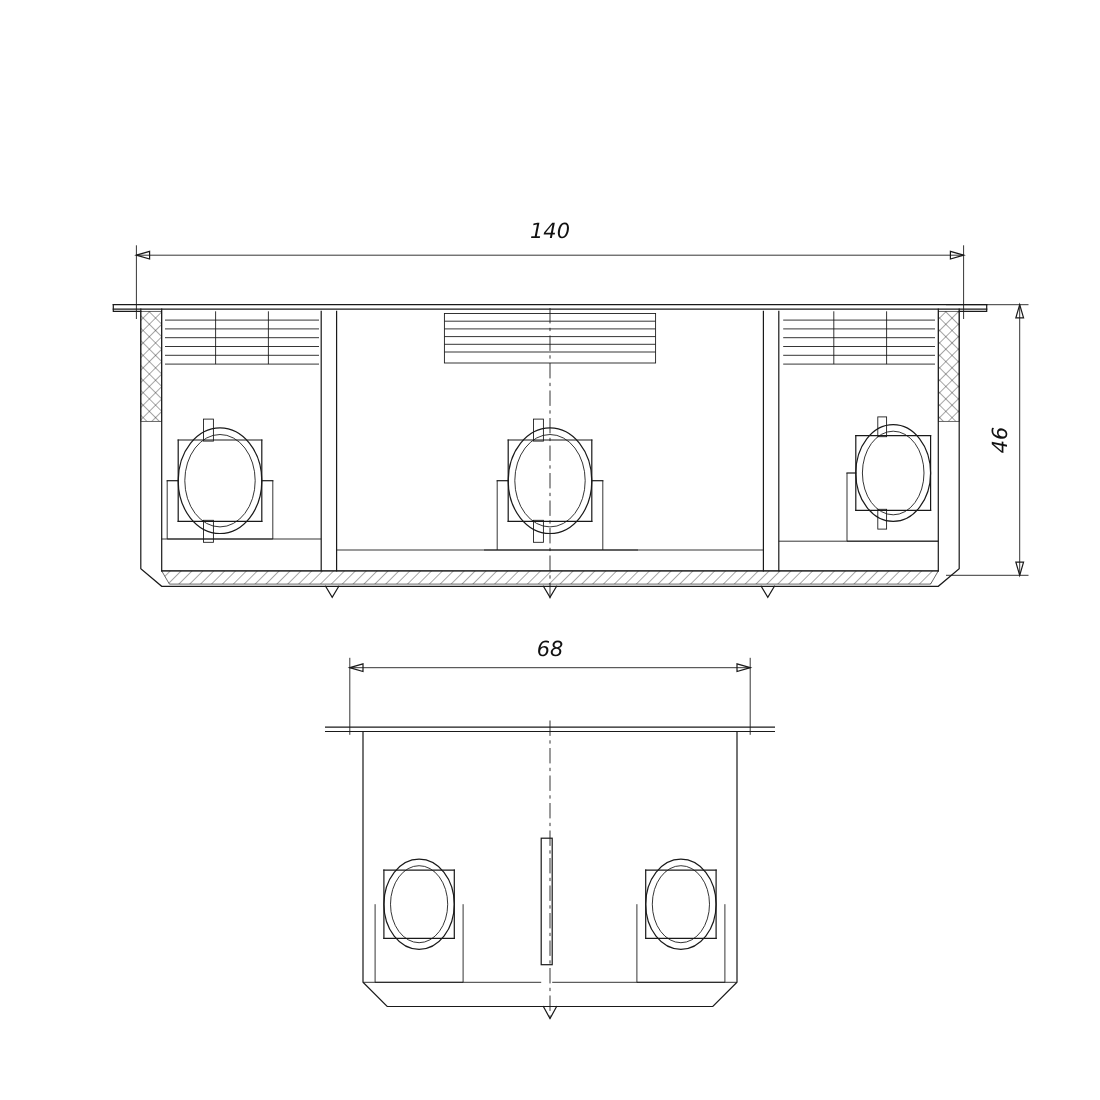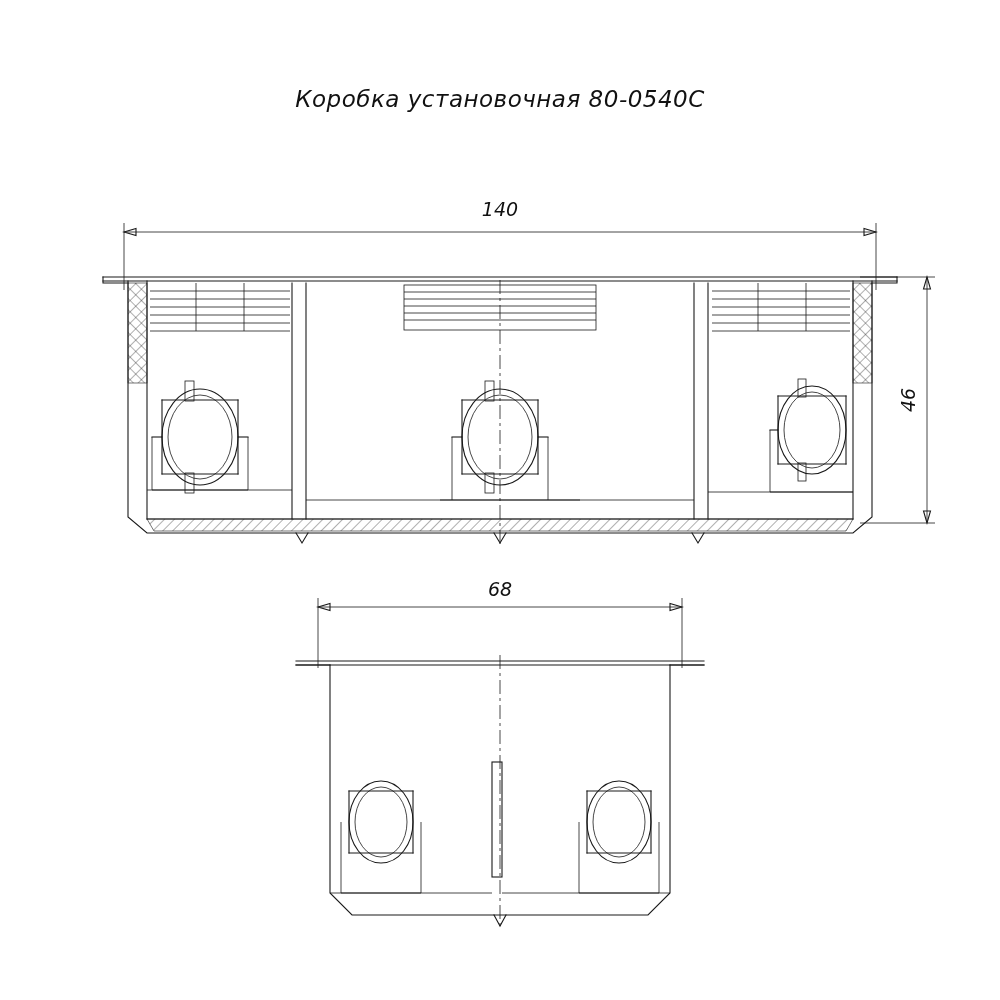--- a/index.html
+++ b/index.html
@@ -71,21 +71,20 @@
     font-size: 19px;
     font-style: italic;
     fill: #111;
   }
 </style>
 </head>
 <body>
 
 <div id="drawing-root">
 
-  <div class="title-text">Коробка установочная 80-0540С</div>
 
   <svg class="cad" viewBox="0 0 1000 1000">
     <defs>
       <pattern id="hatch" width="7" height="7" patternTransform="rotate(45)" patternUnits="userSpaceOnUse">
         <line x1="0" y1="0" x2="0" y2="7" stroke="#1a1a1a" stroke-width="0.7"></line>
       </pattern>
       <pattern id="hatch2" width="7" height="7" patternTransform="rotate(-45)" patternUnits="userSpaceOnUse">
         <line x1="0" y1="0" x2="0" y2="7" stroke="#1a1a1a" stroke-width="0.7"></line>
       </pattern>
       <pattern id="crosshatch" width="8" height="8" patternUnits="userSpaceOnUse" patternTransform="rotate(45)">

